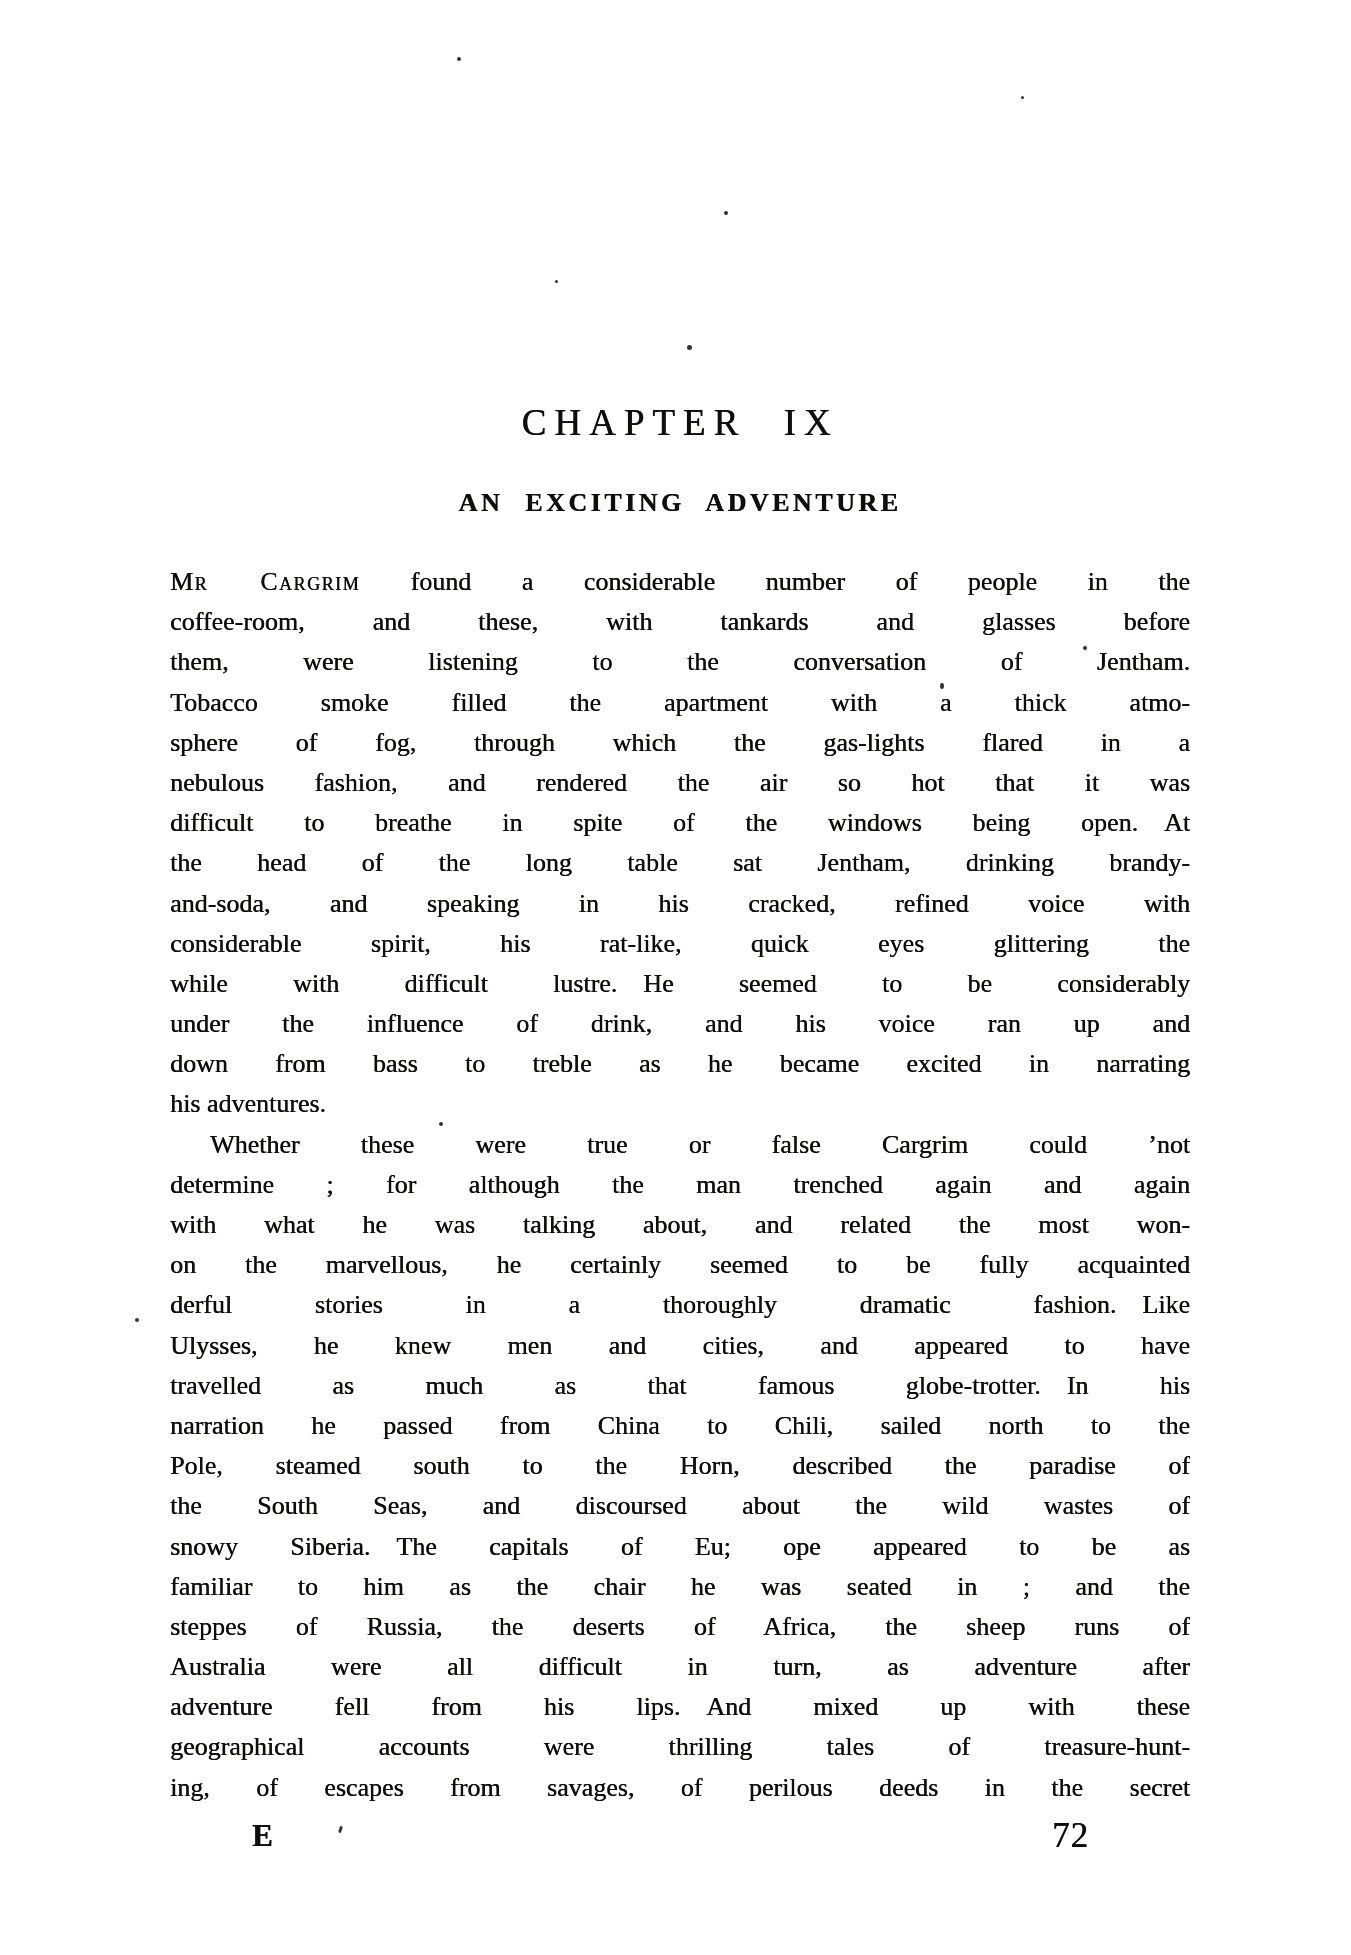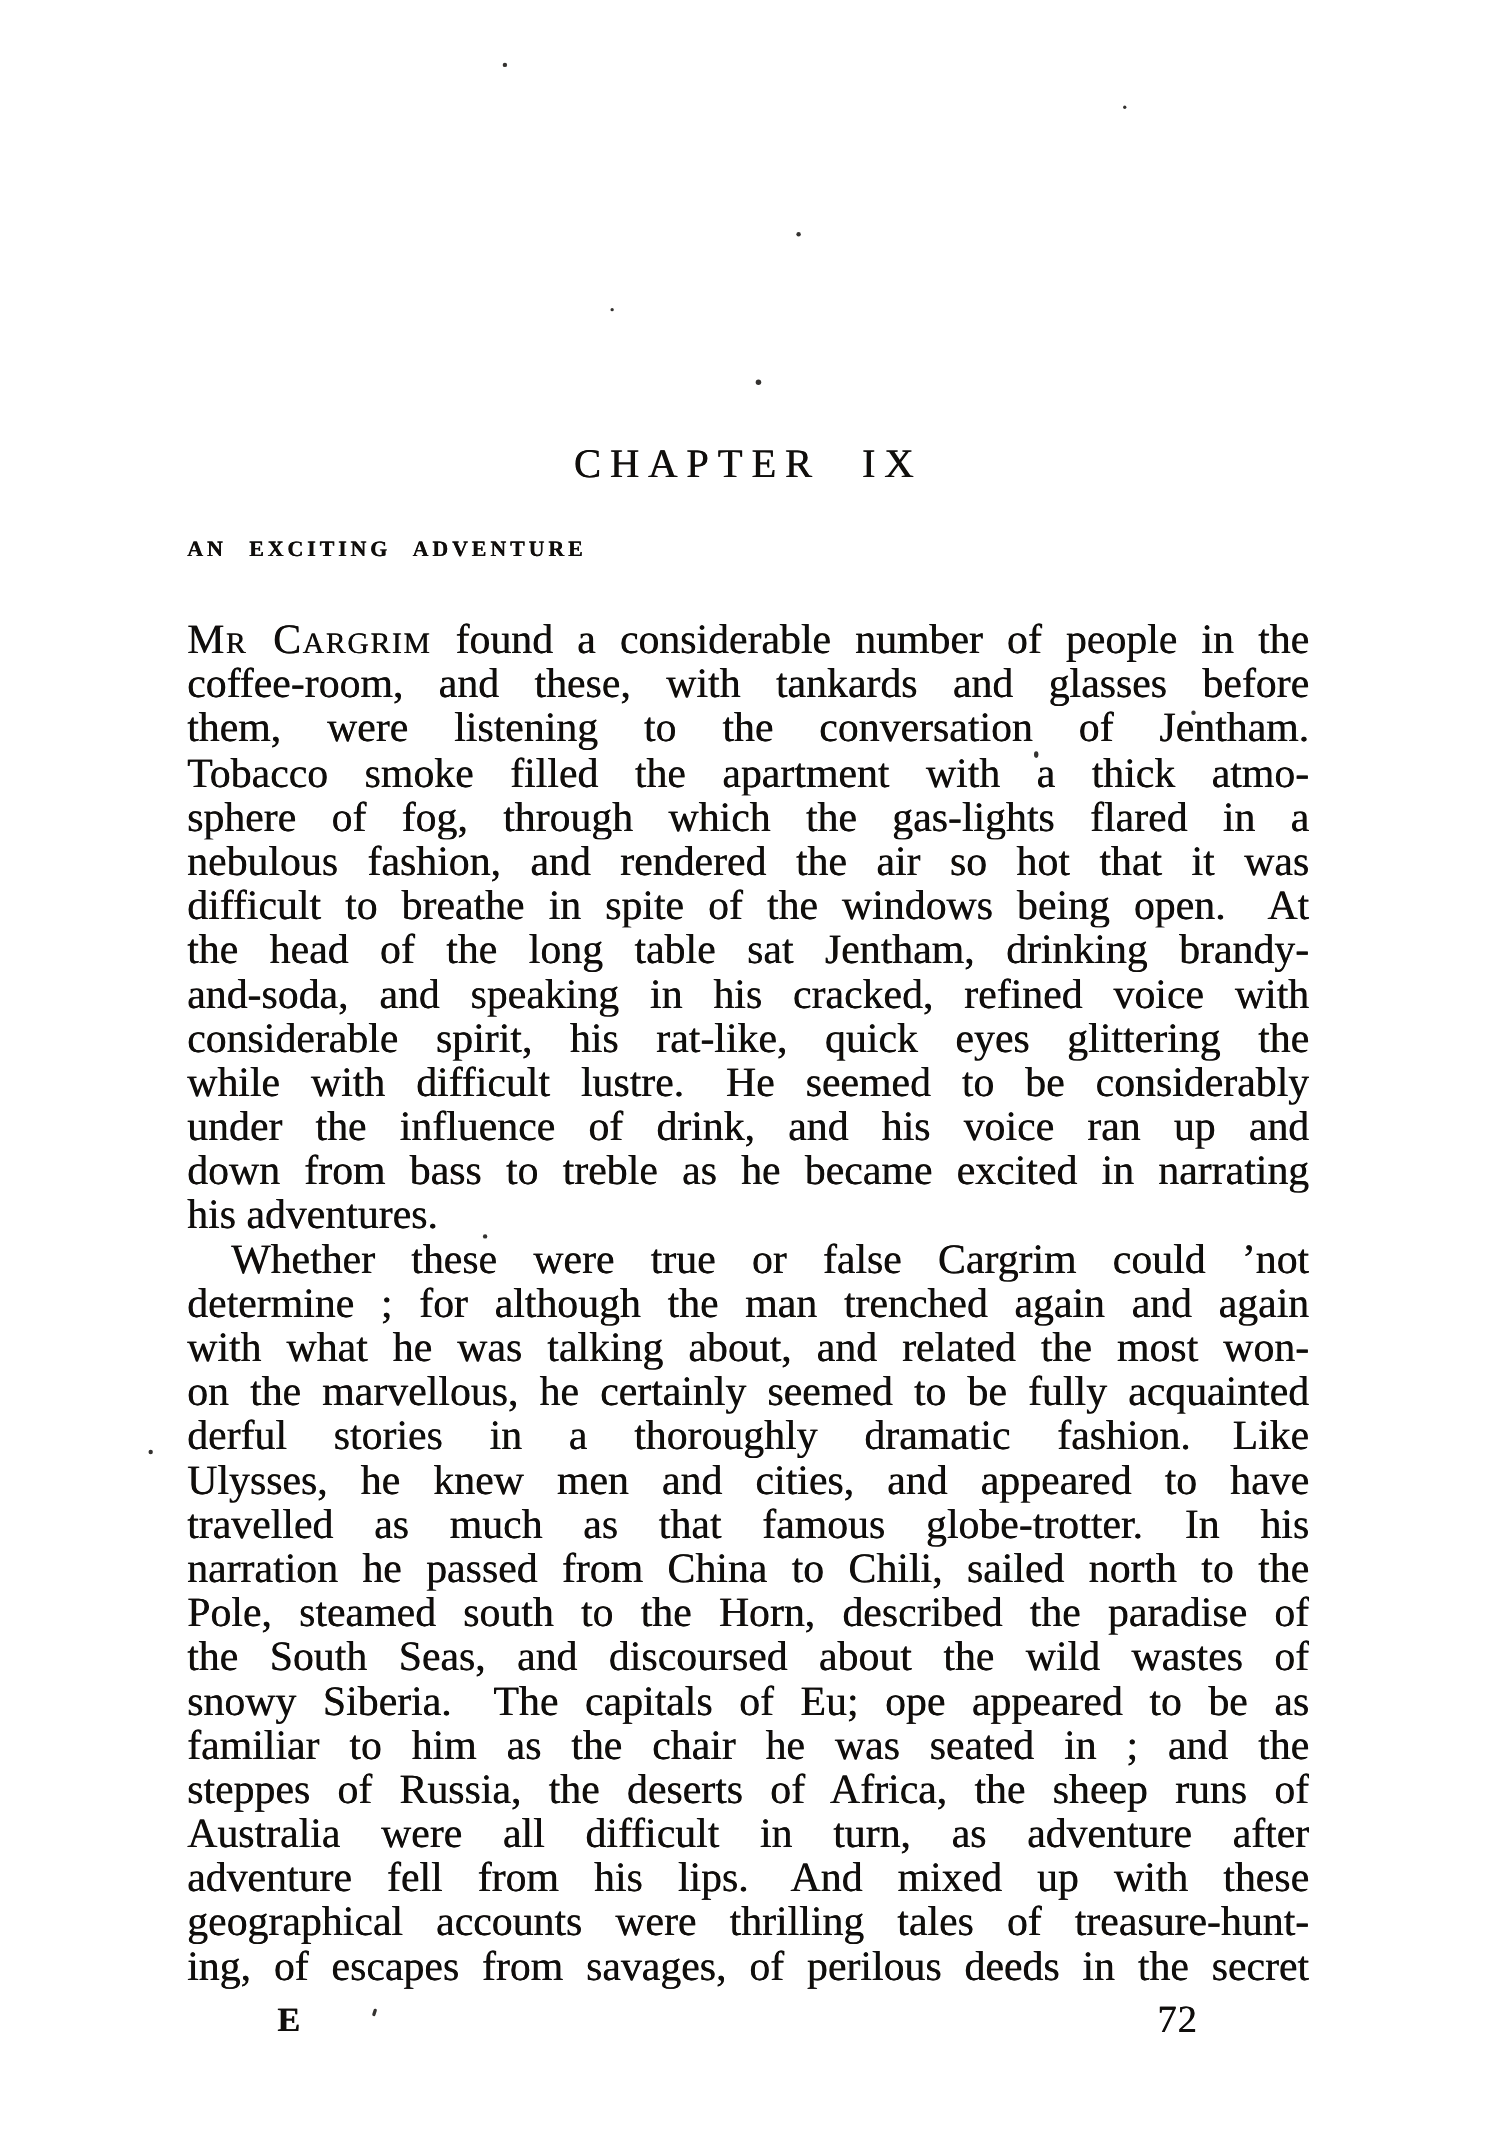--- a/index.html
+++ b/index.html
@@ -12,27 +12,27 @@
     overflow:hidden;
     margin-left:27px;
   }
   .chapter-title {
     position:absolute; top:401px; left:143px; width:1020px;
     text-align:center; font-size:37px; letter-spacing:8px; word-spacing:20px;
     text-shadow:0.5px 0 0 currentColor;
   }
   .chapter-subtitle {
     position:absolute; top:488px; left:143px; width:1020px;
-    text-align:left; font-size:20px; font-weight:700;
+    text-align:center; font-size:26px; font-weight:700;
     letter-spacing:3.5px; word-spacing:12px;
     text-shadow:0.4px 0 0 currentColor;
   }
   .body-text {
     position:absolute; top:562px; left:143px; width:1020px;
-    font-size:38px; text-shadow:0.4px 0 0 currentColor;
+    font-size:26px; text-shadow:0.4px 0 0 currentColor;
   }
   .line {
     height:40.2px; line-height:40.2px;
     text-align:justify; text-align-last:justify;
     overflow:hidden; white-space:normal;
   }
   .line-last { text-align-last:left; }
   .indent { text-indent:40px; }
   .sc { font-variant:small-caps; letter-spacing:1.5px; }
   .footer {

